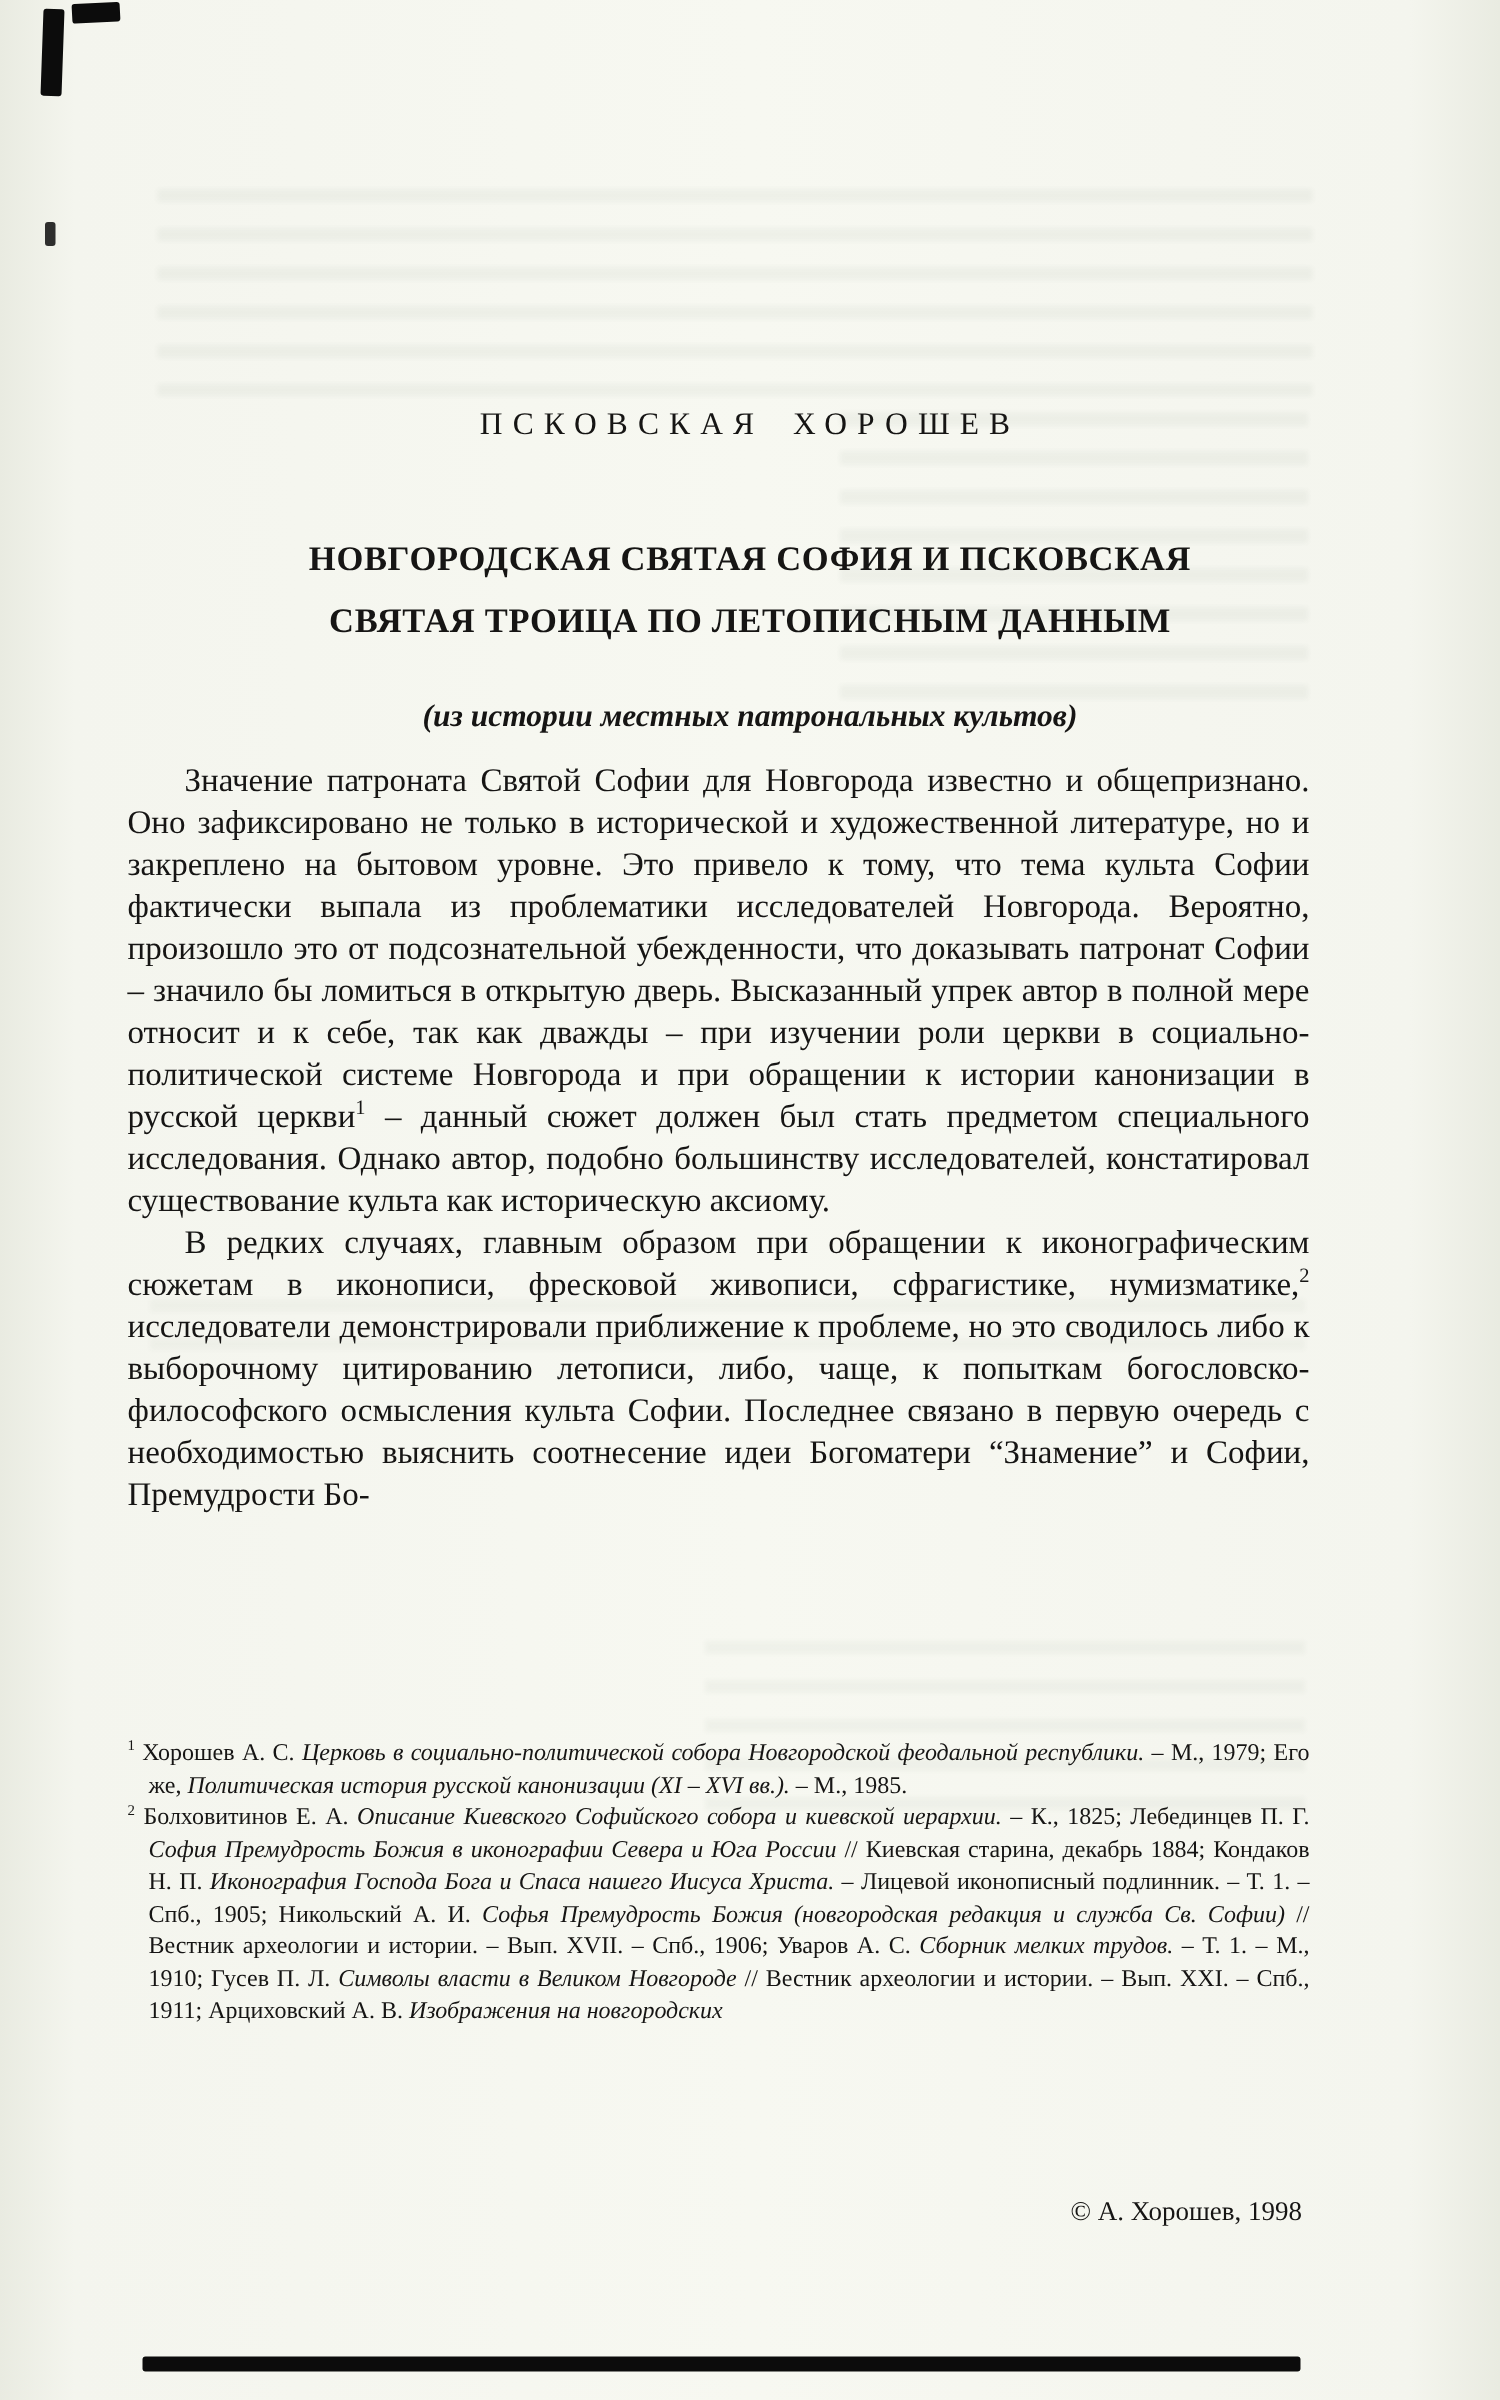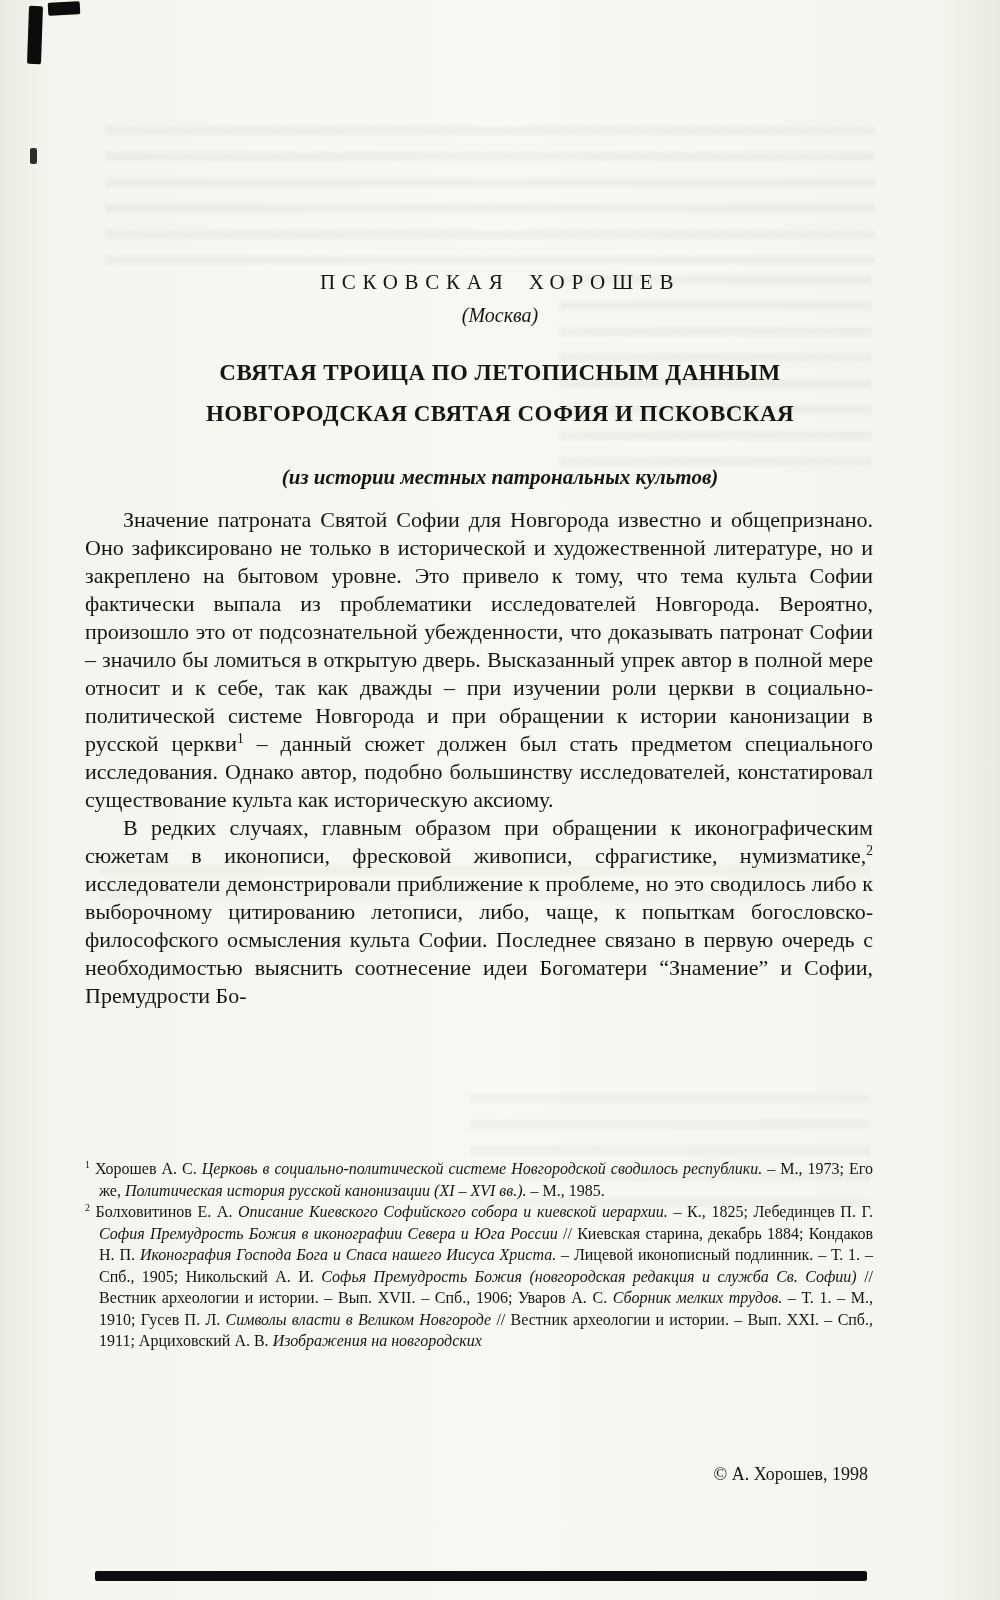--- a/index.html
+++ b/index.html
@@ -76,32 +76,31 @@
   <div class="art art-corner-h"></div>
   <div class="art art-left-tick"></div>
   <div class="art art-bottom-bar"></div>
 
   <div class="bleed bleed-top"></div>
   <div class="bleed bleed-right"></div>
   <div class="bleed bleed-mid"></div>
   <div class="bleed bleed-lower"></div>
 
   <div class="author">ПСКОВСКАЯ ХОРОШЕВ</div>
-  <div class="location">(Москва)</div>
   <div class="title">
+    <div>НОВГОРОДСКАЯ СВЯТАЯ СОФИЯ И ПСКОВСКАЯ</div>
     <div>СВЯТАЯ ТРОИЦА ПО ЛЕТОПИСНЫМ ДАННЫМ</div>
-    <div>НОВГОРОДСКАЯ СВЯТАЯ СОФИЯ И ПСКОВСКАЯ</div>
   </div>
   <div class="subtitle">(из истории местных патрональных культов)</div>
 
   <div class="body-text">
     <p class="par"><span>Значение патроната Святой Софии для Новгорода известно и общепризнано. Оно зафиксировано не только в исторической и художественной литературе, но и закреплено на бытовом уровне. Это привело к тому, что тема культа Софии фактически выпала из проблематики исследователей Новгорода. Вероятно, произошло это от подсознательной убежденности, что доказывать патронат Софии – значило бы ломиться в открытую дверь. Высказанный упрек автор в полной мере относит и к себе, так как дважды – при изучении роли церкви в социально-политической системе Новгорода и при обращении к истории канонизации в русской церкви</span><sup>1</sup><span> – данный сюжет должен был стать предметом специального исследования. Однако автор, подобно большинству исследователей, констатировал существование культа как историческую аксиому.</span></p>
     <p class="par"><span>В редких случаях, главным образом при обращении к иконографическим сюжетам в иконописи, фресковой живописи, сфрагистике, нумизматике,</span><sup>2</sup><span> исследователи демонстрировали приближение к проблеме, но это сводилось либо к выборочному цитированию летописи, либо, чаще, к попыткам богословско-философского осмысления культа Софии. Последнее связано в первую очередь с необходимостью выяснить соотнесение идеи Богоматери “Знамение” и Софии, Премудрости Бо-</span></p>
   </div>
 
   <div class="footnotes">
-    <div class="footnote"><sup>1</sup><span class="b"> Хорошев А. С. </span><span class="i">Церковь в социально-политической системе Новгородской сводилось республики.</span><span> – М., 1973; </span><span class="b">Его же, </span><span class="i">Политическая история русской канонизации (XI – XVI вв.).</span><span> – М., 1985.</span></div>
+    <div class="footnote"><sup>1</sup><span class="b"> Хорошев А. С. </span><span class="i">Церковь в социально-политической собора Новгородской феодальной республики.</span><span> – М., 1979; </span><span class="b">Его же, </span><span class="i">Политическая история русской канонизации (XI – XVI вв.).</span><span> – М., 1985.</span></div>
     <div class="footnote"><sup>2</sup><span class="b"> Болховитинов Е. А. </span><span class="i">Описание Киевского Софийского собора и киевской иерархии.</span><span> – К., 1825; </span><span class="b">Лебединцев П. Г. </span><span class="i">София Премудрость Божия в иконографии Севера и Юга России</span><span> // Киевская старина, декабрь 1884; </span><span class="b">Кондаков Н. П. </span><span class="i">Иконография Господа Бога и Спаса нашего Иисуса Христа.</span><span> – Лицевой иконописный подлинник. – Т. 1. – Спб., 1905; </span><span class="b">Никольский А. И. </span><span class="i">Софья Премудрость Божия (новгородская редакция и служба Св. Софии)</span><span> // Вестник археологии и истории. – Вып. XVII. – Спб., 1906; </span><span class="b">Уваров А. С. </span><span class="i">Сборник мелких трудов.</span><span> – Т. 1. – М., 1910; </span><span class="b">Гусев П. Л. </span><span class="i">Символы власти в Великом Новгороде</span><span> // Вестник археологии и истории. – Вып. XXI. – Спб., 1911; </span><span class="b">Арциховский А. В. </span><span class="i">Изображения на новгородских</span></div>
   </div>
 
   <div class="copyright">© А. Хорошев, 1998</div>
 
 </div>
 
 </body></html>

